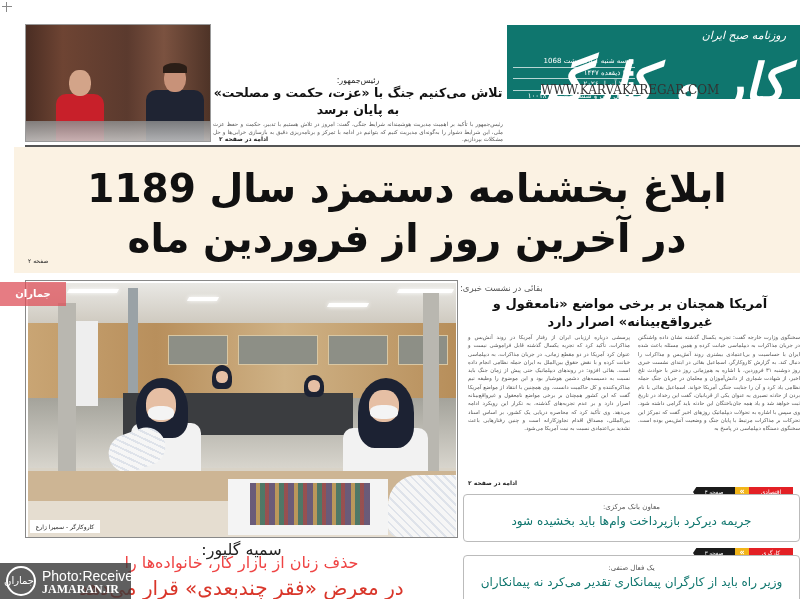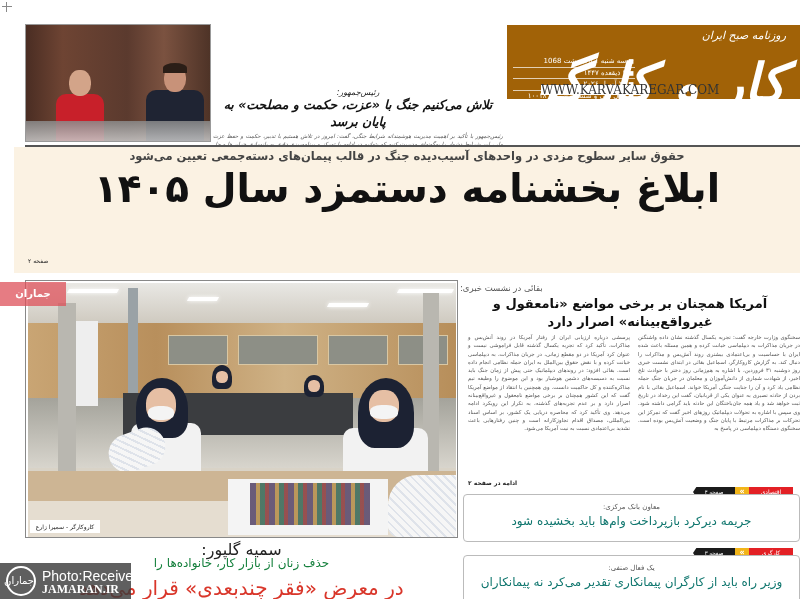--- a/index.html
+++ b/index.html
@@ -5,41 +5,41 @@
   * { box-sizing: border-box; margin: 0; padding: 0; }
   html, body { width: 800px; height: 599px; overflow: hidden; background: #fff; }
   body { position: relative; font-family: "DejaVu Sans", sans-serif; color: #111; direction: rtl; }
 
   .crosshair { position: absolute; left: 2px; top: 2px; width: 10px; height: 10px; }
   .crosshair::before, .crosshair::after { content: ""; position: absolute; background: #888; }
   .crosshair::before { left: 4px; top: 0; width: 1px; height: 10px; }
   .crosshair::after { top: 4px; left: 0; width: 10px; height: 1px; }
 
   
-  .masthead { position: absolute; left: 507px; top: 25px; width: 293px; height: 74px; background: #a16207; }
+  .masthead { position: absolute; left: 507px; top: 25px; width: 293px; height: 74px; background: #0f766e; }
   .mast-tagline { position: absolute; right: 14px; top: 4px; font-family: "DejaVu Serif", serif; font-style: italic; color: #fff; font-size: 11px; }
   .mast-logo { position: absolute; right: 14px; top: 22px; color: #fff; font-family: "DejaVu Serif", serif; font-weight: bold; font-style: italic; font-size: 54px; line-height: 72px; letter-spacing: -1px; }
   .mast-info { position: absolute; left: 6px; top: 31px; width: 122px; }
   .mast-info .row { color: #fff; font-size: 7px; line-height: 10.5px; border-bottom: 1px solid rgba(255,255,255,0.7); white-space: nowrap; text-align: right; padding-right: 1px; }
   .mast-info .row::before { content: "■ "; font-size: 6px; }
   .mast-url { position: absolute; left: 6px; bottom: 4px; width: 104px; height: 10px; background: #fff; color: #333; font-family: "DejaVu Serif", serif; font-size: 12px; line-height: 10px; text-align: center; direction: ltr; margin-left: 28px; }
 
   
   .top-photo { position: absolute; left: 25px; top: 24px; width: 186px; height: 118px; border: 1px solid #999; overflow: hidden; background: #5a3a2c; }
   .top-photo .wall { position: absolute; inset: 0; background: linear-gradient(90deg, #4a2d23 0%, #6e4433 20%, #5b3a2e 55%, #7b5240 75%, #4e3327 100%); }
   .top-photo .person1 { position: absolute; left: 28px; top: 45px; width: 52px; height: 73px; }
   .top-photo .person1 .head { position: absolute; left: 15px; top: 0; width: 22px; height: 26px; background: #d3a489; border-radius: 45%; }
   .top-photo .person1 .body { position: absolute; left: 2px; top: 24px; width: 48px; height: 50px; background: #c8202a; border-radius: 10px 10px 0 0; }
   .top-photo .person2 { position: absolute; left: 120px; top: 40px; width: 58px; height: 78px; }
   .top-photo .person2 .head { position: absolute; left: 18px; top: 0; width: 22px; height: 27px; background: #c89279; border-radius: 45%; }
   .top-photo .person2 .hair { position: absolute; left: 17px; top: -2px; width: 24px; height: 10px; background: #2b1e17; border-radius: 50% 50% 0 0; }
   .top-photo .person2 .body { position: absolute; left: 0; top: 25px; width: 58px; height: 55px; background: #1f2433; border-radius: 10px 10px 0 0; }
   .top-photo .desk { position: absolute; left: 0; bottom: 0; width: 100%; height: 20px; background: linear-gradient(180deg, #8a8a8a, #c9c9c9); opacity: .85; }
 
-  .top-story { position: absolute; left: 213px; top: 36px; width: 290px; height: 118px; text-align: center; font-style: italic; }
+  .top-story { position: absolute; left: 213px; top: 24px; width: 290px; height: 118px; text-align: center; }
   .top-kicker { position: absolute; top: 52px; width: 100%; font-size: 8px; color: #222; }
   .top-headline { position: absolute; top: 60px; width: 100%; font-weight: bold; font-size: 12.5px; line-height: 17px; color: #111; }
   .top-body { position: absolute; top: 97px; right: 0; width: 290px; font-size: 5.5px; line-height: 7.5px; color: #555; text-align: justify; }
   .top-more { position: absolute; left: 6px; top: 111px; font-size: 6px; font-weight: bold; color: #222; }
 
   .rule-1 { position: absolute; left: 25px; top: 145px; width: 775px; height: 2px; background: #555; }
 
   
   .lead-band { position: absolute; left: 14px; top: 147px; width: 786px; height: 126px; background: #fbf2e3; }
   .lead-kicker { position: absolute; top: 2px; width: 100%; text-align: center; font-size: 11.5px; color: #444; font-weight: bold; }
@@ -67,21 +67,21 @@
   .ph-board { position: absolute; left: 200px; top: 196px; width: 160px; height: 56px; background: #f4f4f4; }
   .ph-board .pcb { position: absolute; left: 22px; top: 4px; width: 120px; height: 42px; background: repeating-linear-gradient(90deg, #5b4a6b 0 6px, #b48d4a 6px 10px, #3d6a57 10px 15px, #8d3e3e 15px 19px); opacity: .9; }
   .ph-hose { position: absolute; left: 360px; top: 192px; width: 70px; height: 62px; background: repeating-linear-gradient(45deg, #f6f6f6 0 4px, #dfe3ea 4px 6px); border-radius: 30px 0 0 10px; }
   .ph-hose2 { position: absolute; left: 80px; top: 148px; width: 58px; height: 38px; background: repeating-linear-gradient(45deg, #f6f6f6 0 4px, #dfe3ea 4px 6px); border-radius: 20px; transform: rotate(-20deg); }
   .ph-caption { position: absolute; left: 2px; top: 237px; height: 13px; width: 70px; background: #fff; font-size: 6px; line-height: 13px; text-align: center; color: #222; }
 
   .watermark-tag { position: absolute; left: 0; top: 282px; width: 66px; height: 24px; background: rgba(222,80,90,0.75); color: #fff; font-size: 10px; font-weight: bold; line-height: 24px; text-align: center; }
 
   
   .bl-kicker { position: absolute; left: 25px; top: 540px; width: 433px; text-align: center; font-size: 16px; color: #222; }
-  .bl-headline1 { position: absolute; left: 25px; top: 551px; width: 433px; text-align: center; font-size: 12px; line-height: 24px; color: #15803d; }
+  .bl-headline1 { position: absolute; left: 25px; top: 551px; width: 433px; text-align: center; font-size: 16px; line-height: 24px; color: #ef4444; }
   .bl-headline2 { position: absolute; left: 25px; top: 576px; width: 433px; text-align: center; font-size: 20px; line-height: 24px; color: #d9362a; }
 
   .jamaran { position: absolute; left: 0; top: 563px; width: 131px; height: 36px; background: rgba(60,60,60,0.82); }
   .jamaran .logo { position: absolute; left: 6px; top: 3px; width: 30px; height: 30px; border: 2px solid #fff; border-radius: 50%; color: #fff; font-size: 10px; line-height: 26px; text-align: center; }
   .jamaran .t1 { position: absolute; left: 42px; top: 5px; color: #fff; font-size: 14px; direction: ltr; font-family: "Liberation Sans", sans-serif; }
   .jamaran .t2 { position: absolute; left: 42px; top: 19px; color: #fff; font-size: 12px; direction: ltr; font-weight: bold; font-family: Liberation Serif, serif; }
 
   
   .rc-kicker { position: absolute; left: 460px; top: 283px; width: 340px; text-align: left; font-size: 8.5px; color: #555; }
   .rc-headline { position: absolute; left: 460px; top: 295px; width: 340px; text-align: center; font-weight: bold; font-size: 13px; line-height: 18px; color: #111; }
@@ -133,22 +133,22 @@
 <div class="top-story">
   <div class="top-kicker">رئیس‌جمهور:</div>
   <div class="top-headline">تلاش می‌کنیم جنگ با «عزت، حکمت و مصلحت» به پایان برسد</div>
   <div class="top-body">رئیس‌جمهور با تأکید بر اهمیت مدیریت هوشمندانه شرایط جنگی، گفت: امروز در تلاش هستیم با تدبیر، حکمت و حفظ عزت ملی، این شرایط دشوار را به‌گونه‌ای مدیریت کنیم که بتوانیم در ادامه با تمرکز و برنامه‌ریزی دقیق به بازسازی خرابی‌ها و حل مشکلات بپردازیم.</div>
   <div class="top-more">ادامه در صفحه ۲</div>
 </div>
 
 <div class="rule-1"></div>
 
 <div class="lead-band">
-  <div class="lead-kicker">حقوق سایر سطوح مزدی در واحدهای آسیب‌دیده جنگ در قالب پیمان‌های دسته‌جمعی تعیین می‌شود</div>
-  <div class="lead-line1">ابلاغ بخشنامه دستمزد سال ۱۴۰۵</div>
+  <div class="lead-line1">ابلاغ بخشنامه دستمزد سال 1189</div>
+  <div class="lead-line2">در آخرین روز از فروردین ماه</div>
   <div class="lead-page">صفحه ۲</div>
 </div>
 
 <div class="photo-frame">
   <div class="photo">
     <div class="ph-ceiling"></div>
     <div class="ph-light" style="left:40px;top:6px;width:50px;"></div>
     <div class="ph-light" style="left:160px;top:14px;width:30px;"></div>
     <div class="ph-light" style="left:300px;top:20px;width:40px;"></div>
     <div class="ph-light" style="left:370px;top:6px;width:55px;"></div>

